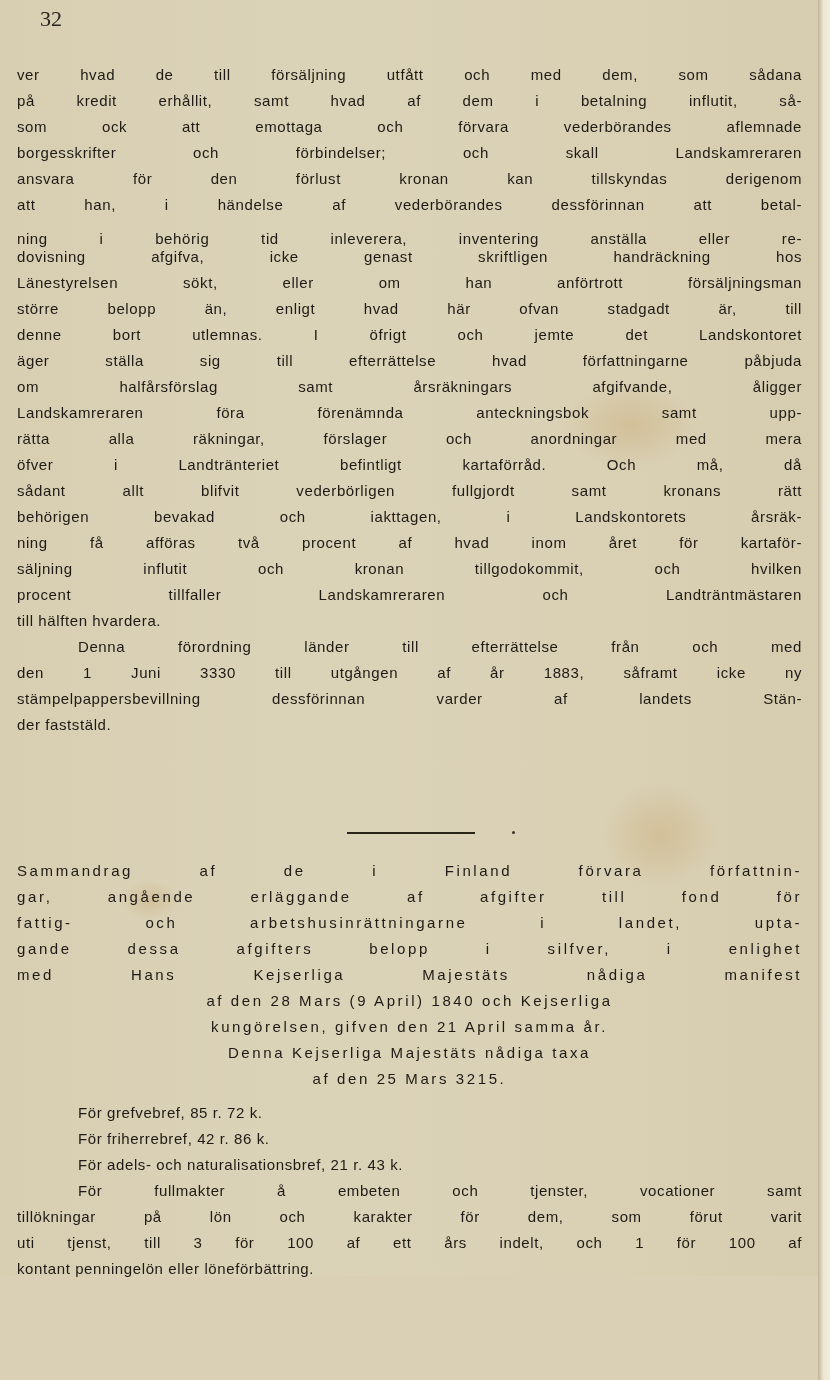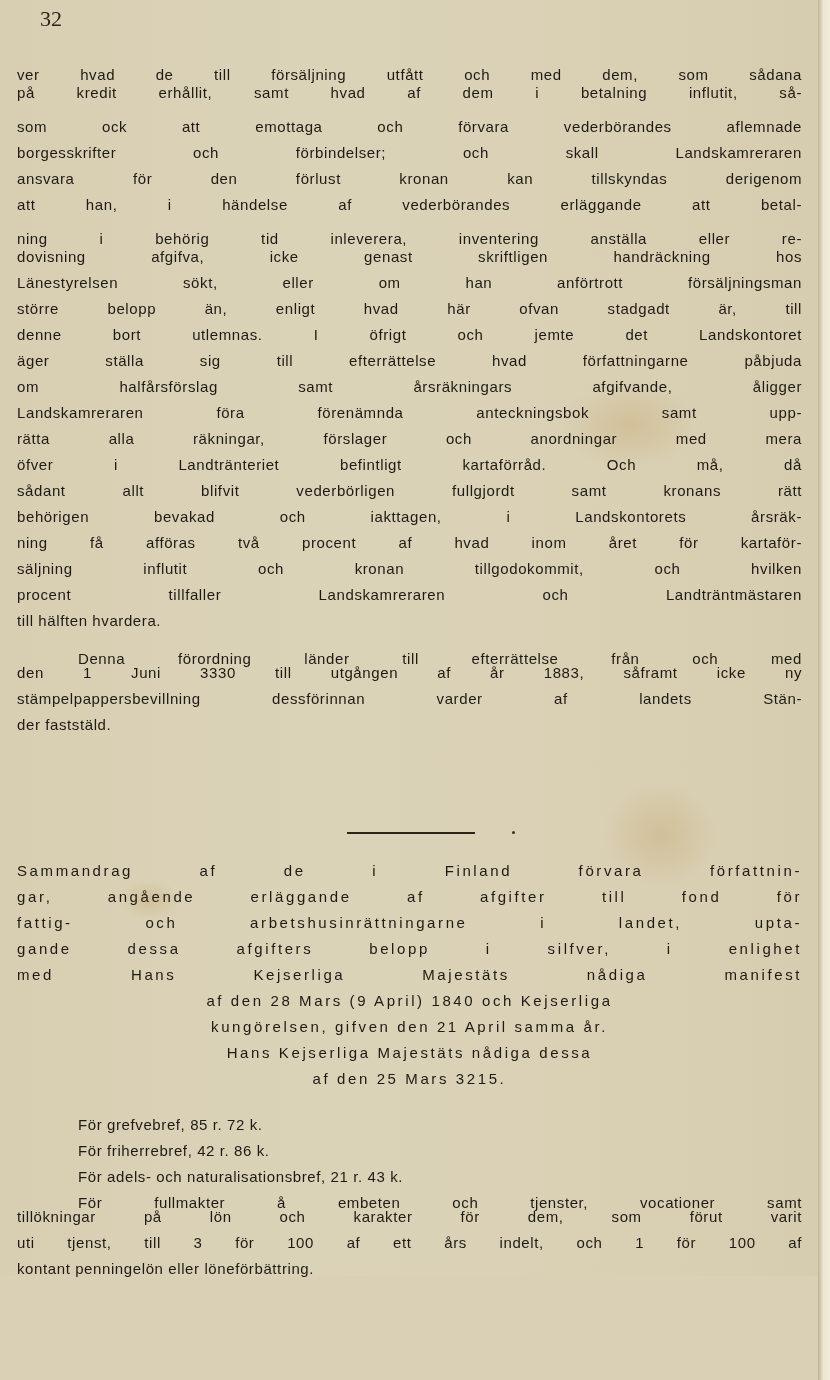--- a/index.html
+++ b/index.html
@@ -52,21 +52,21 @@
       height: 26px;
       white-space: nowrap;
       text-align: justify;
       text-align-last: justify;
       font-family: Liberation Sans, sans-serif;
       letter-spacing: 0.6px;
     }
     .line.last {
       text-align-last: left;
     }
-    .line.indent { left: 78px; width: 724px; margin-top: 12px; }
+    .line.indent { left: 78px; width: 724px; }
     .line.center {
       text-align: center;
       text-align-last: center;
     }
     .spaced { letter-spacing: 2.6px; }
     .rule {
       position: absolute;
       left: 347px;
       top: 832px;
       width: 128px;
@@ -88,25 +88,25 @@
 
 <div class="page">
   <div class="stain" style="left:560px; top:380px; width:140px; height:90px;"></div>
   <div class="stain" style="left:600px; top:780px; width:120px; height:110px;"></div>
   <div class="stain" style="left:120px; top:880px; width:60px; height:40px;"></div>
 
   <div class="page-number">32</div>
 
   <div>
     <div class="line" style="top:62px">ver hvad de till försäljning utfått och med dem, som sådana</div>
-    <div class="line" style="top:80px">på kredit erhållit, samt hvad af dem i betalning influtit, så-</div>
+    <div class="line" style="top:88px">på kredit erhållit, samt hvad af dem i betalning influtit, så-</div>
     <div class="line" style="top:114px">som ock att emottaga och förvara vederbörandes aflemnade</div>
     <div class="line" style="top:140px">borgesskrifter och förbindelser; och skall Landskamreraren</div>
     <div class="line" style="top:166px">ansvara för den förlust kronan kan tillskyndas derigenom</div>
-    <div class="line" style="top:192px">att han, i händelse af vederbörandes erläggande att betal-</div>
+    <div class="line" style="top:192px">att han, i händelse af vederbörandes dessförinnan att betal-</div>
     <div class="line" style="top:226px">ning i behörig tid inleverera, inventering anställa eller re-</div>
     <div class="line" style="top:244px">dovisning afgifva, icke genast skriftligen handräckning hos</div>
     <div class="line" style="top:270px">Länestyrelsen sökt, eller om han anförtrott försäljningsman</div>
     <div class="line" style="top:296px">större belopp än, enligt hvad här ofvan stadgadt är, till</div>
     <div class="line" style="top:322px">denne bort utlemnas. I öfrigt och jemte det Landskontoret</div>
     <div class="line" style="top:348px">äger ställa sig till efterrättelse hvad författningarne påbjuda</div>
     <div class="line" style="top:374px">om halfårsförslag samt årsräkningars afgifvande, åligger</div>
     <div class="line" style="top:400px">Landskamreraren föra förenämnda anteckningsbok samt upp-</div>
     <div class="line" style="top:426px">rätta alla räkningar, förslager och anordningar med mera</div>
     <div class="line" style="top:452px">öfver i Landtränteriet befintligt kartaförråd. Och må, då</div>
@@ -132,21 +132,21 @@
     <div class="line spaced" style="top:858px">Sammandrag af de i Finland förvara författnin-</div>
     <div class="line spaced" style="top:884px">gar, angående erläggande af afgifter till fond för</div>
     <div class="line spaced" style="top:910px">fattig- och arbetshusinrättningarne i landet, upta-</div>
     <div class="line spaced" style="top:936px">gande dessa afgifters belopp i silfver, i enlighet</div>
     <div class="line spaced" style="top:962px">med Hans Kejserliga Majestäts nådiga manifest</div>
     <div class="line spaced center" style="top:988px">af den 28 Mars (9 April) 1840 och Kejserliga</div>
     <div class="line spaced center" style="top:1014px">kungörelsen, gifven den 21 April samma år.</div>
   </div>
 
   <div>
-    <div class="line spaced center" style="top:1040px">Hans Kejserliga Majestäts nådiga dessa</div>
+    <div class="line spaced center" style="top:1040px">Denna Kejserliga Majestäts nådiga taxa</div>
     <div class="line spaced center" style="top:1066px">af den 25 Mars 3215.</div>
   </div>
 
   <div>
     <div class="line indent last" style="top:1100px">För grefvebref, 85 r. 72 k.</div>
     <div class="line indent last" style="top:1126px">För friherrebref, 42 r. 86 k.</div>
     <div class="line indent last" style="top:1152px">För adels- och naturalisationsbref, 21 r. 43 k.</div>
   </div>
 
   <div>

